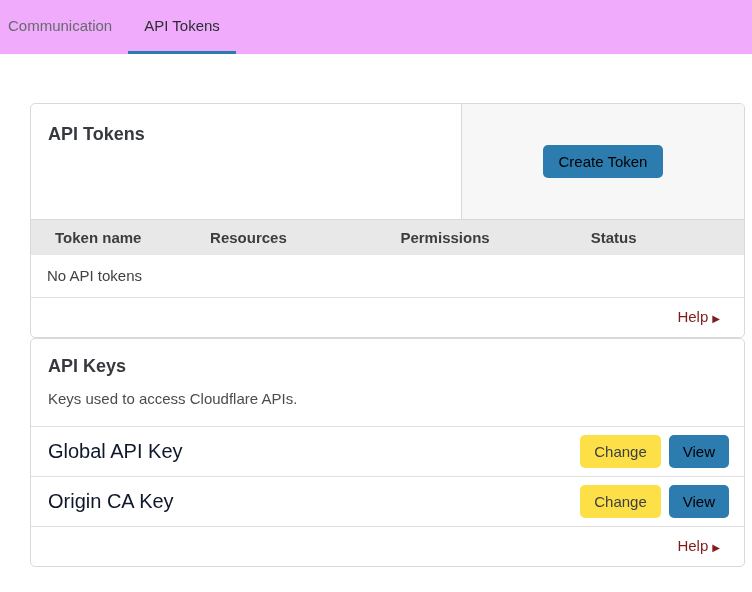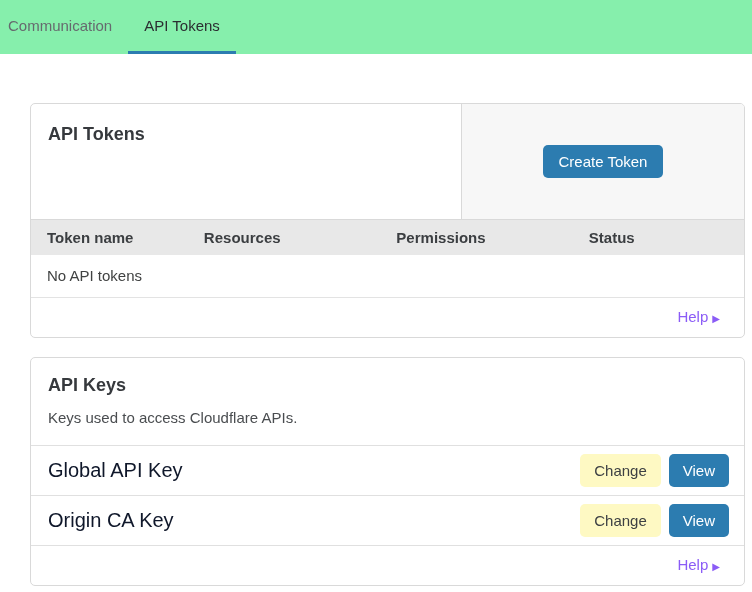--- a/index.html
+++ b/index.html
@@ -8,21 +8,21 @@
     font-family: "Liberation Sans", sans-serif;
     background: #ffffff;
     color: #404242;
     width: 752px;
     height: 592px;
     overflow: hidden;
   }
 
   
   .tab-bar {
-    background: #86efac;
+    background: #f0abfc;
     height: 54px;
     display: flex;
     align-items: stretch;
     padding-left: 8px;
   }
   .tab {
     display: flex;
     align-items: center;
     padding: 0 16px;
     font-size: 15px;
@@ -81,64 +81,65 @@
   .btn {
     font-family: "Liberation Sans", sans-serif;
     font-size: 15px;
     border: none;
     border-radius: 5px;
     cursor: pointer;
     line-height: 1;
   }
   .btn-primary {
     background: #2c7cb0;
-    color: #ffffff;
+    color: #000000;
     padding: 9px 16px;
   }
   .btn-secondary {
-    background: #fef9c3;
+    background: #fde047;
     color: #3d4043;
     padding: 9px 15px;
   }
 
   
   .thead {
     display: flex;
     background: #e8e8e8;
     font-size: 15px;
     font-weight: 700;
     color: #3b3e41;
+    padding-left: 8px;
   }
   .th { padding: 9px 16px; }
   .th-token  { flex: 0 0 22%; }
   .th-perm   { flex: 0 0 27%; }
   .th-res    { flex: 0 0 27%; }
   .th-status { flex: 0 0 24%; }
   .empty-row {
     padding: 12px 16px 13px;
     font-size: 15px;
     color: #404242;
     border-bottom: 1px solid #e3e3e3;
   }
 
   .help-row {
     padding: 10px 24px 11px;
     text-align: right;
   }
   .help-link {
-    color: #8b5cf6;
+    color: #7f1d1d;
     font-size: 15px;
     text-decoration: none;
     cursor: pointer;
     text-align: right;
   }
   .help-arrow { font-size: 10px; margin-left: 4px; }
 
   
-  .card2 { margin-top: 19px; }
+  .card2 { }
   .card2-head { padding: 17px 17px 16px; }
   .key-row {
     display: flex;
     align-items: center;
     border-top: 1px solid #e0e0e0;
     padding: 8px 15px 8px 17px;
     min-height: 49px;
   }
   .key-name { font-size: 20px; color: #0f172a; flex: 1; }
   .key-actions { display: flex; gap: 8px; }

